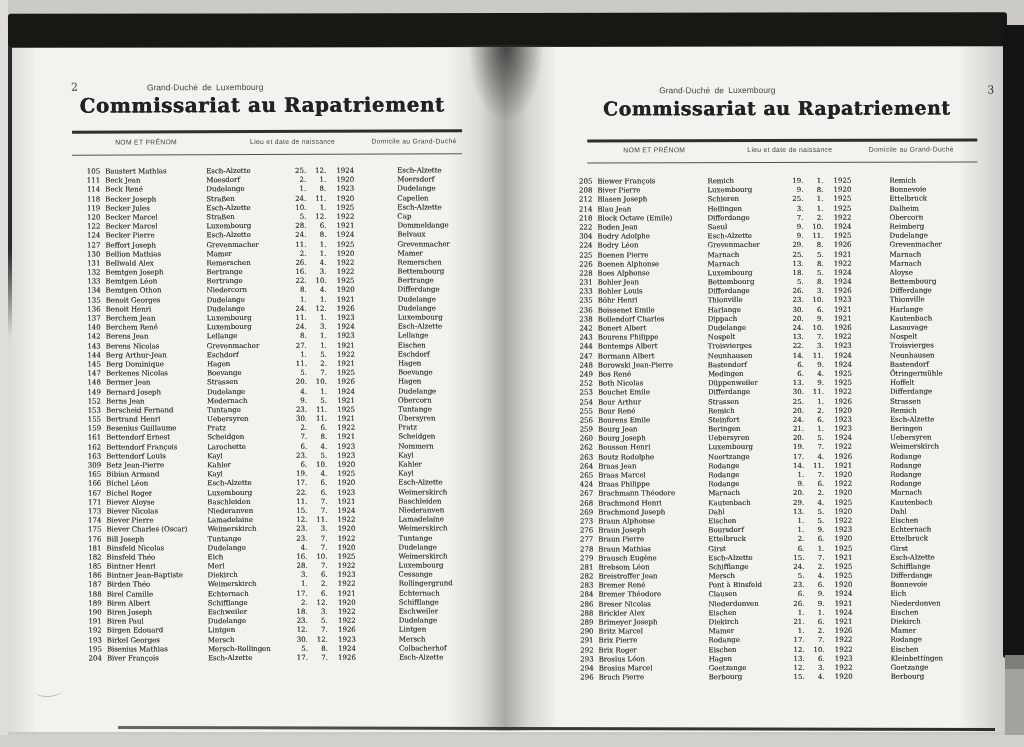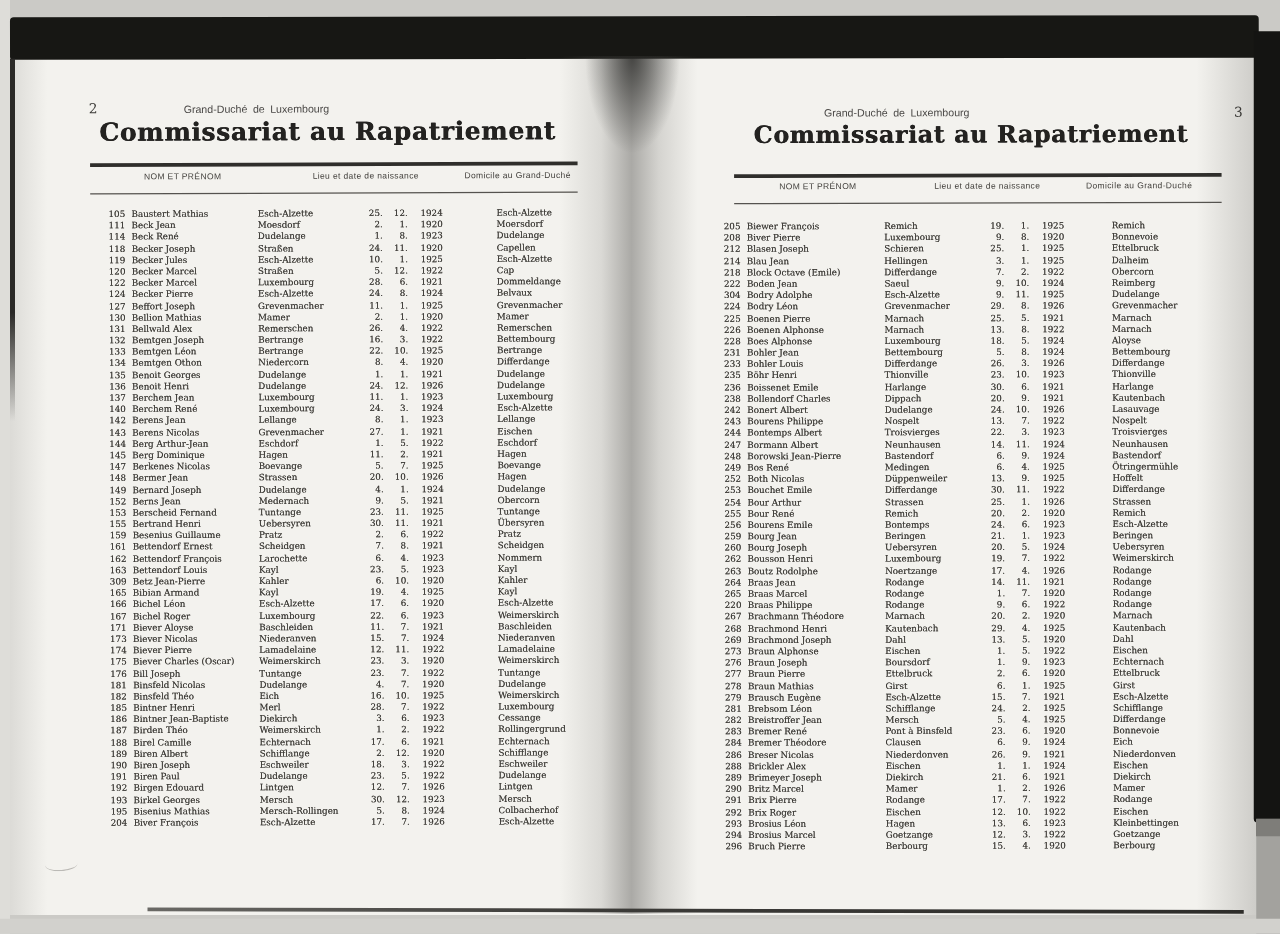--- a/index.html
+++ b/index.html
@@ -671,21 +671,21 @@
         <div class="row">
     <span class="c-no">255</span>
     <span class="c-name">Bour René</span>
     <span class="c-birth">Remich</span>
     <span class="c-date"><span class="d-day">20.</span><span class="d-mon">2.</span><span class="d-year">1920</span></span>
     <span class="c-dom">Remich</span>
   </div>
         <div class="row">
     <span class="c-no">256</span>
     <span class="c-name">Bourens Emile</span>
-    <span class="c-birth">Bontemps</span>
+    <span class="c-birth">Steinfort</span>
     <span class="c-date"><span class="d-day">24.</span><span class="d-mon">6.</span><span class="d-year">1923</span></span>
     <span class="c-dom">Esch-Alzette</span>
   </div>
         <div class="row">
     <span class="c-no">259</span>
     <span class="c-name">Bourg Jean</span>
     <span class="c-birth">Beringen</span>
     <span class="c-date"><span class="d-day">21.</span><span class="d-mon">1.</span><span class="d-year">1923</span></span>
     <span class="c-dom">Beringen</span>
   </div>
@@ -718,21 +718,21 @@
     <span class="c-dom">Rodange</span>
   </div>
         <div class="row">
     <span class="c-no">265</span>
     <span class="c-name">Braas Marcel</span>
     <span class="c-birth">Rodange</span>
     <span class="c-date"><span class="d-day">1.</span><span class="d-mon">7.</span><span class="d-year">1920</span></span>
     <span class="c-dom">Rodange</span>
   </div>
         <div class="row">
-    <span class="c-no">220</span>
+    <span class="c-no">424</span>
     <span class="c-name">Braas Philippe</span>
     <span class="c-birth">Rodange</span>
     <span class="c-date"><span class="d-day">9.</span><span class="d-mon">6.</span><span class="d-year">1922</span></span>
     <span class="c-dom">Rodange</span>
   </div>
         <div class="row">
     <span class="c-no">267</span>
     <span class="c-name">Brachmann Théodore</span>
     <span class="c-birth">Marnach</span>
     <span class="c-date"><span class="d-day">20.</span><span class="d-mon">2.</span><span class="d-year">1920</span></span>

